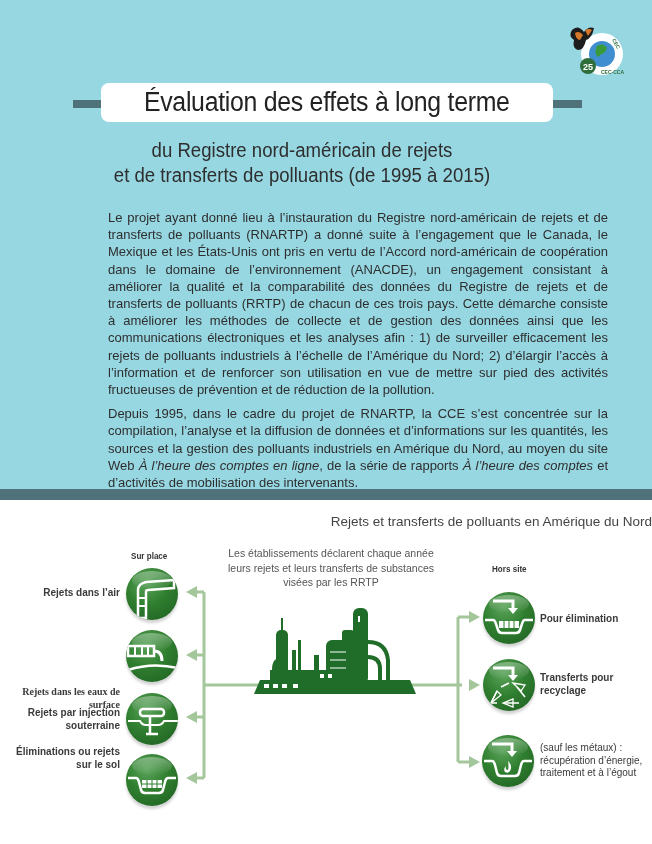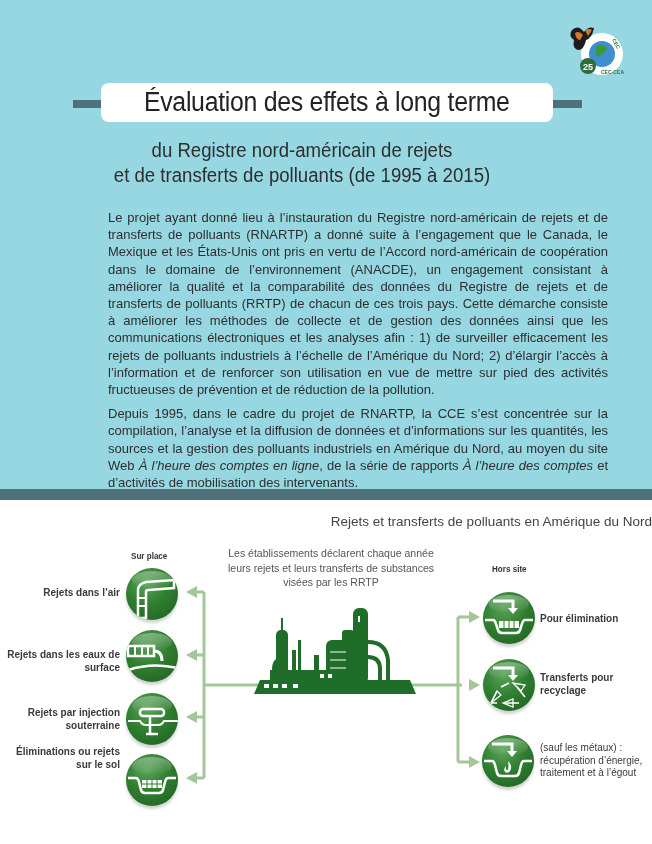--- a/index.html
+++ b/index.html
@@ -139,21 +139,21 @@
 </svg>
 
 <div class="lbl left" style="left:2px; top:587px;">Rejets dans l’air</div>
 <div class="circle" style="left:126px; top:568px;">
   <svg viewBox="0 0 52 52">
     <path d="M12 22 q0 -6 8 -8 l28 -2 l0 8 l-26 2 q-2 0 -2 2 l0 26 l-8 0z" fill="none" stroke="#fff" stroke-width="2.5"></path>
     <path d="M12 30 h8 M12 38 h8" stroke="#fff" stroke-width="2"></path>
   </svg>
 </div>
 
-<div class="lbl left" style="left:2px; top:649px;">Rejets dans les eaux de surface</div>
+<div class="lbl left" style="left:2px; top:686px;font-family:Liberation Serif, serif;">Rejets dans les eaux de surface</div>
 <div class="circle" style="left:126px; top:630px;">
   <svg viewBox="0 0 52 52">
     <rect x="2" y="16" width="26" height="10" fill="none" stroke="#fff" stroke-width="2.5"></rect>
     <path d="M9 16 v10 M16 16 v10 M22 16 v10" stroke="#fff" stroke-width="2"></path>
     <path d="M28 21 q8 0 8 10" fill="none" stroke="#fff" stroke-width="3"></path>
     <path d="M2 40 q24 -8 50 -2" fill="none" stroke="#fff" stroke-width="2.5"></path>
   </svg>
 </div>
 
 <div class="lbl left" style="left:2px; top:707px;">Rejets par injection souterraine</div>

